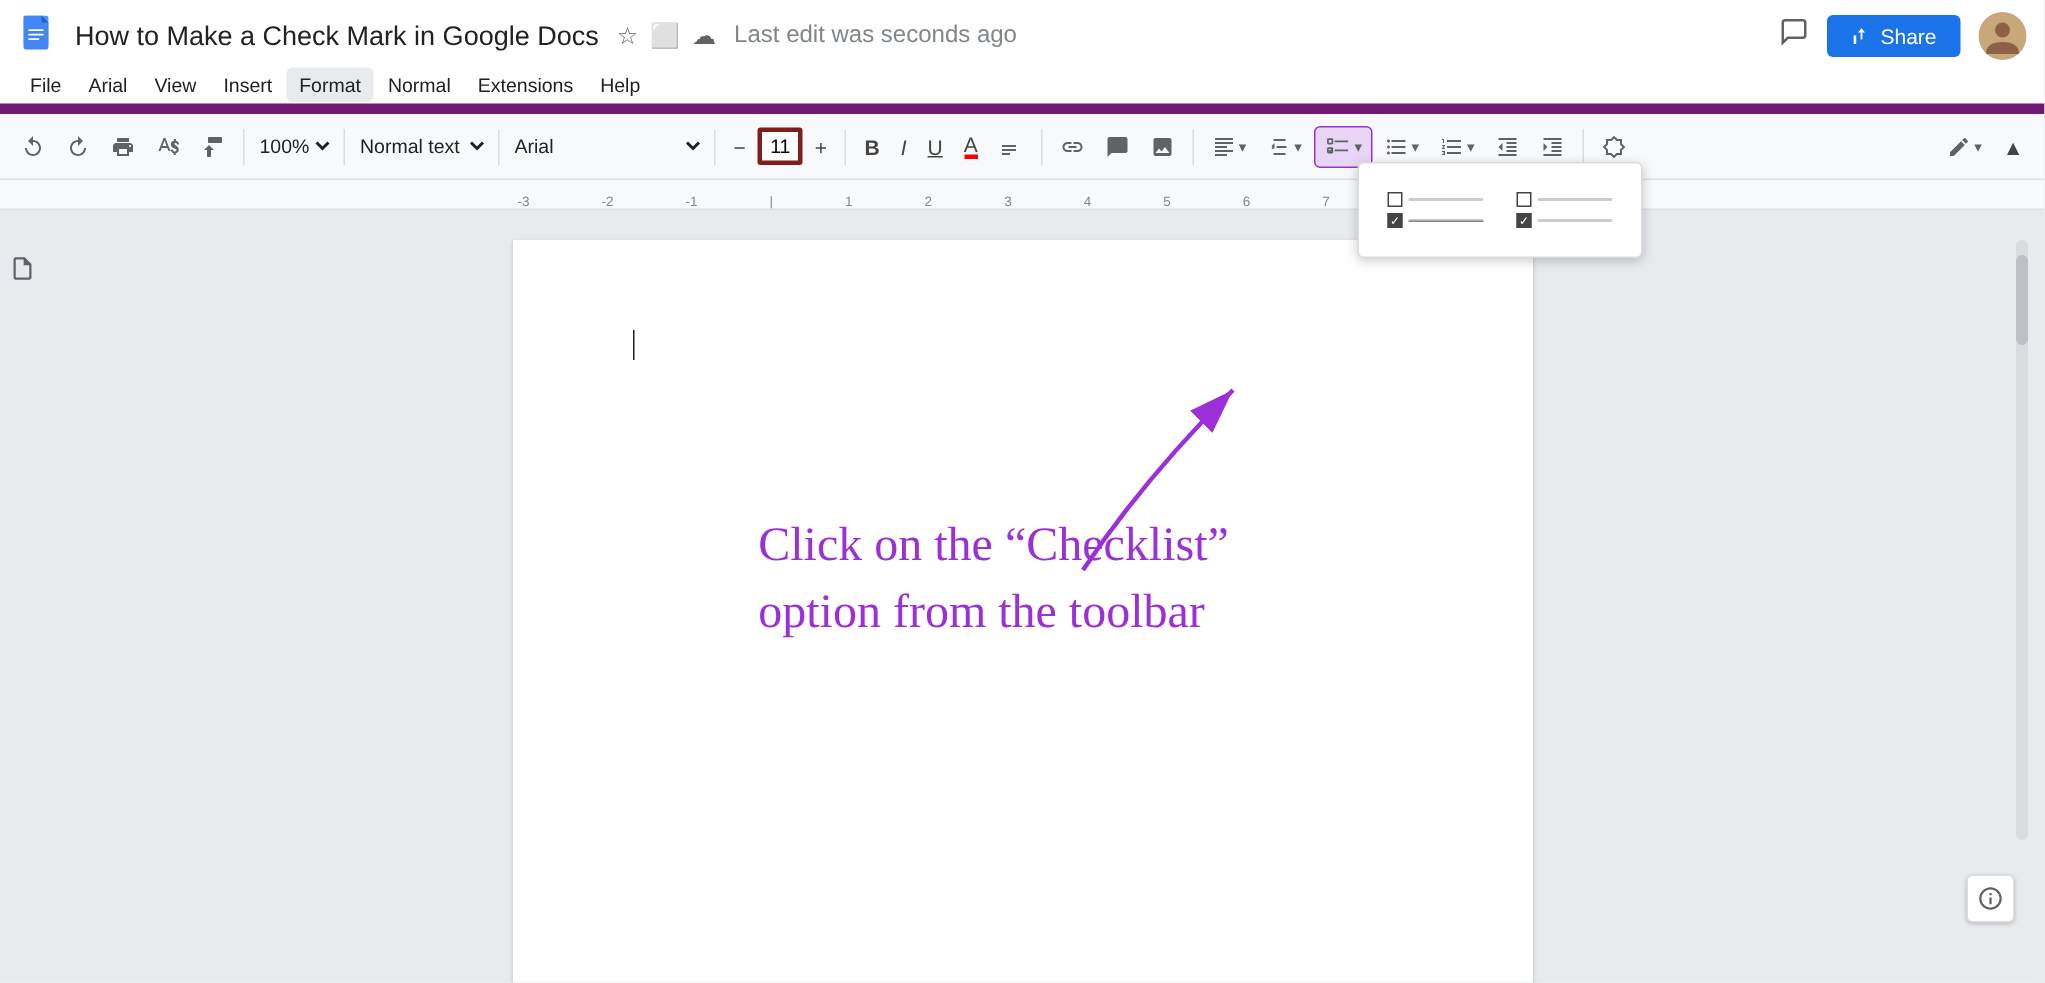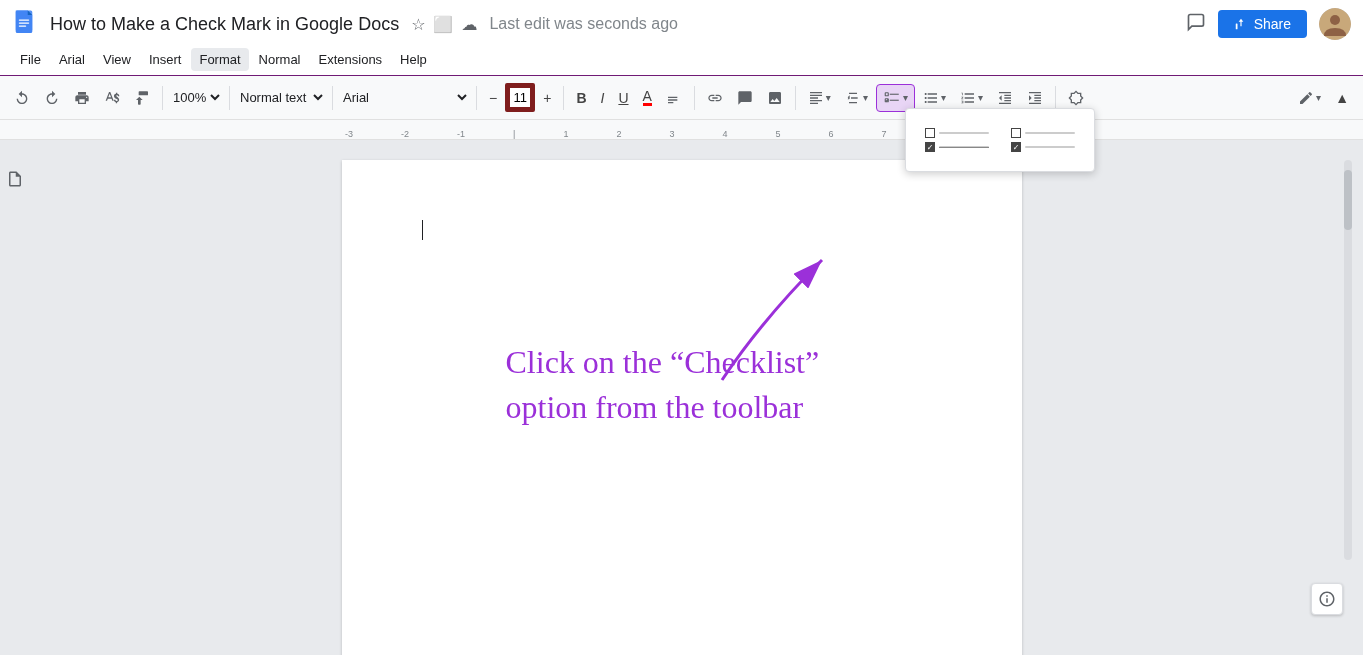--- a/index.html
+++ b/index.html
@@ -76,21 +76,21 @@
     }
 
     
     #menu-bar {
       display: flex;
       align-items: center;
       background: white;
       padding: 2px 12px;
       gap: 2px;
       height: 32px;
-      border-bottom: 1px solid #701a75;
+      border-bottom: 7px solid #701a75;
     }
     .menu-item {
       font-size: 13px;
       color: #202124;
       padding: 4px 8px;
       border-radius: 4px;
       cursor: pointer;
     }
     .menu-item.active { background: #e8eaed; }
 
@@ -147,21 +147,21 @@
       color: #202124;
     }
     .font-size-ctrl {
       display: flex;
       align-items: center;
       gap: 2px;
     }
     .font-size-input {
       width: 30px;
       text-align: center;
-      border: 5px solid #7f1d1d;
+      border: 3px solid #7f1d1d;
       border-radius: 2px;
       font-size: 13px;
       padding: 2px;
     }
 
     
     #ruler {
       background: #f8f9fa;
       border-bottom: 1px solid #e0e0e0;
       height: 20px;

